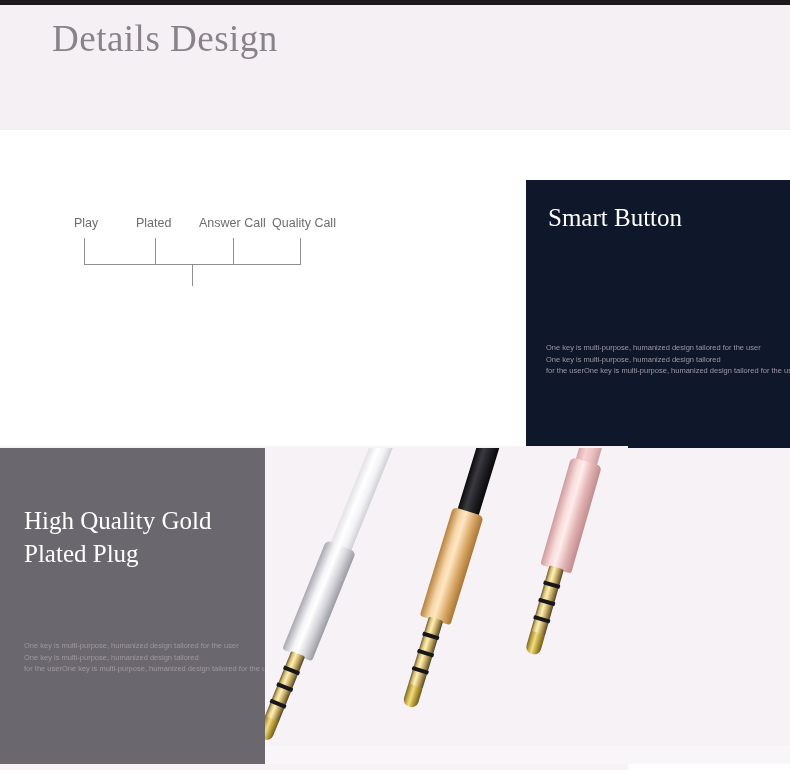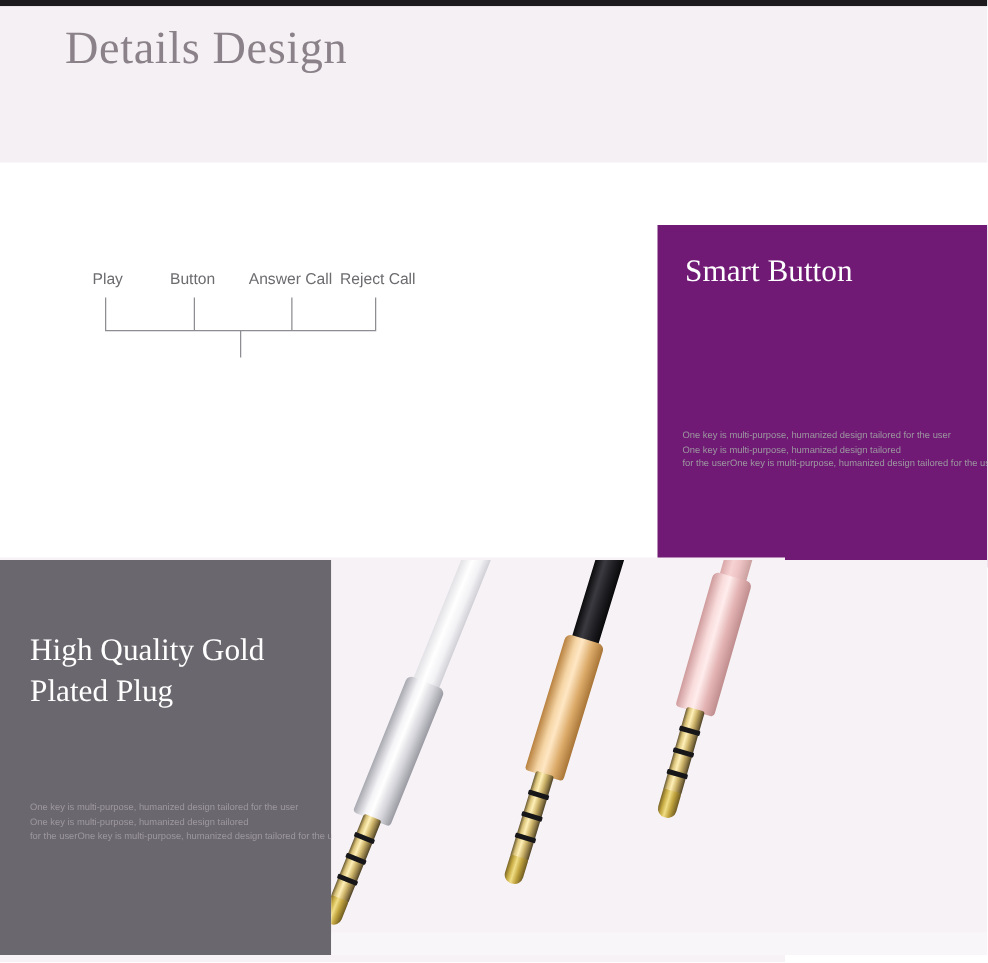--- a/index.html
+++ b/index.html
@@ -103,21 +103,21 @@
     overflow:hidden;
   }
   .mic-label{
     position:absolute;left:305px;top:396px;
     font-size:13px;color:#6c6c70;white-space:nowrap;
   }
 
   
   .panel-smart{
     position:absolute;left:526px;top:180px;width:264px;height:274px;
-    background:#701a75;
+    background:#0f172a;
   }
   .smart-h1{
     position:absolute;left:22px;top:24px;
     font-family:"Liberation Serif", serif;
     font-size:25px;color:#ffffff;white-space:nowrap;
   }
   .smart-h2{
     position:absolute;left:22px;top:56px;
     font-family:"Liberation Serif", serif;
     font-size:20px;color:#f2f0f2;white-space:nowrap;
@@ -173,23 +173,23 @@
   <div class="top-strip"></div>
 
   <div class="header">
     <div class="header-title">Details Design</div>
   </div>
 
   <div class="mid">
 
     <div class="callouts">
       <div class="callout-label cl-play">Play</div>
-      <div class="callout-label cl-pause">Button</div>
+      <div class="callout-label cl-pause">Plated</div>
       <div class="callout-label cl-answer">Answer Call</div>
-      <div class="callout-label cl-reject">Reject Call</div>
+      <div class="callout-label cl-reject">Quality Call</div>
 
       <div class="bracket">
         <div class="tick" style="left:84px;top:58px;height:26px;"></div>
         <div class="tick" style="left:155px;top:58px;height:26px;"></div>
         <div class="tick" style="left:233px;top:58px;height:26px;"></div>
         <div class="tick" style="left:300px;top:58px;height:26px;"></div>
         <div class="hbar" style="left:84px;top:84px;width:217px;"></div>
         <div class="stem" style="left:192px;top:84px;height:22px;"></div>
       </div>
     </div>

